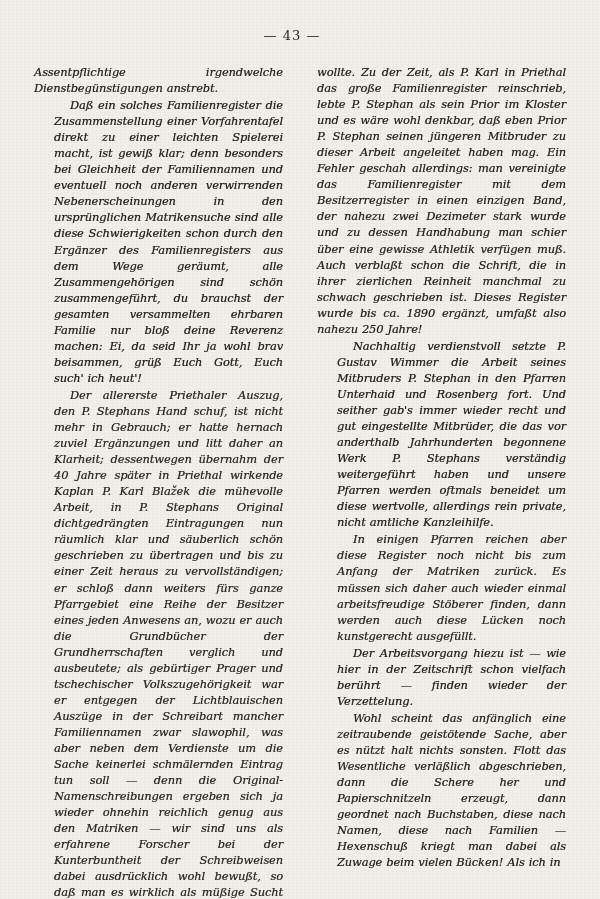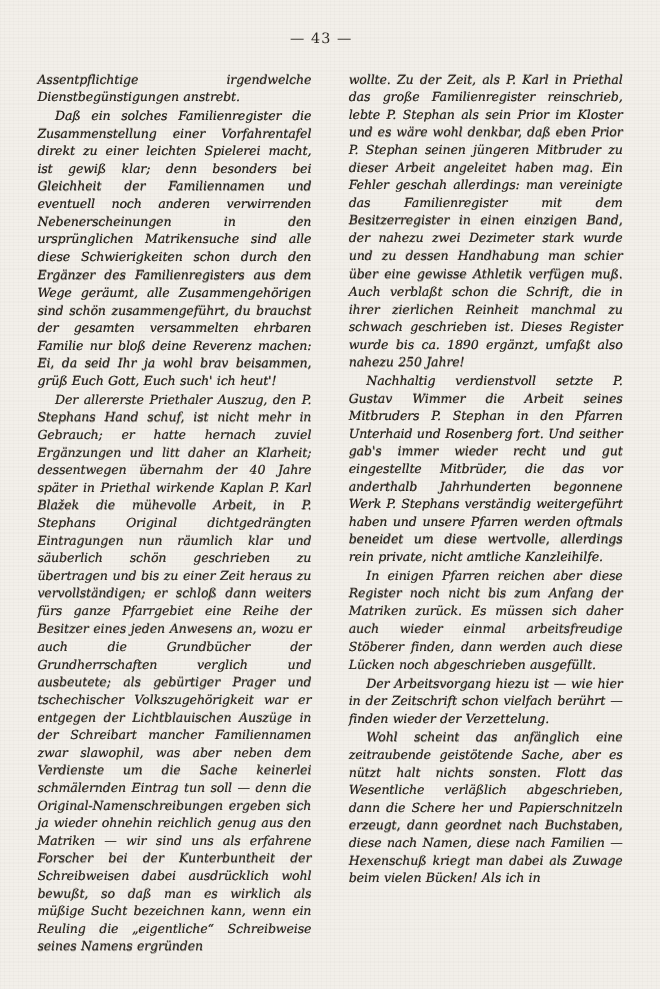--- a/index.html
+++ b/index.html
@@ -61,20 +61,21 @@
     font-style: italic;
     letter-spacing: -0.1px;
     word-spacing: 0.5px;
     text-shadow: 0.25px 0.2px 0 rgba(40,34,27,0.55), -0.25px -0.15px 0 rgba(40,34,27,0.22);
   }
   p.par.lastline-left {
     text-align-last: left;
   }
   p.par.indent {
     text-indent: 16px;
+    margin-left: 20px;
   }
   
   .col p:nth-child(odd) { opacity: .985; }
   .col p:nth-child(3n) { opacity: .97; }
 </style>
 </head>
 <body>
 
 <div class="page">
 
@@ -84,19 +85,19 @@
 
     <div class="col">
       <p class="par lastline-left">Assentpflichtige irgendwelche Dienstbegünstigungen anstrebt.</p>
       <p class="par indent lastline-left">Daß ein solches Familienregister die Zusammenstellung einer Vorfahrentafel direkt zu einer leichten Spielerei macht, ist gewiß klar; denn besonders bei Gleichheit der Familiennamen und eventuell noch anderen verwirrenden Nebenerscheinungen in den ursprünglichen Matrikensuche sind alle diese Schwierigkeiten schon durch den Ergänzer des Familienregisters aus dem Wege geräumt, alle Zusammengehörigen sind schön zusammengeführt, du brauchst der gesamten versammelten ehrbaren Familie nur bloß deine Reverenz machen: Ei, da seid Ihr ja wohl brav beisammen, grüß Euch Gott, Euch such' ich heut'!</p>
       <p class="par indent lastline-left">Der allererste Priethaler Auszug, den P. Stephans Hand schuf, ist nicht mehr in Gebrauch; er hatte hernach zuviel Ergänzungen und litt daher an Klarheit; dessentwegen übernahm der 40 Jahre später in Priethal wirkende Kaplan P. Karl Blažek die mühevolle Arbeit, in P. Stephans Original dichtgedrängten Eintragungen nun räumlich klar und säuberlich schön geschrieben zu übertragen und bis zu einer Zeit heraus zu vervollständigen; er schloß dann weiters fürs ganze Pfarrgebiet eine Reihe der Besitzer eines jeden Anwesens an, wozu er auch die Grundbücher der Grundherrschaften verglich und ausbeutete; als gebürtiger Prager und tschechischer Volkszugehörigkeit war er entgegen der Lichtblauischen Auszüge in der Schreibart mancher Familiennamen zwar slawophil, was aber neben dem Verdienste um die Sache keinerlei schmälernden Eintrag tun soll — denn die Original-Namenschreibungen ergeben sich ja wieder ohnehin reichlich genug aus den Matriken — wir sind uns als erfahrene Forscher bei der Kunterbuntheit der Schreibweisen dabei ausdrücklich wohl bewußt, so daß man es wirklich als müßige Sucht bezeichnen kann, wenn ein Reuling die „eigentliche“ Schreibweise seines Namens ergründen</p>
     </div>
 
     <div class="col">
       <p class="par lastline-left">wollte. Zu der Zeit, als P. Karl in Priethal das große Familienregister reinschrieb, lebte P. Stephan als sein Prior im Kloster und es wäre wohl denkbar, daß eben Prior P. Stephan seinen jüngeren Mitbruder zu dieser Arbeit angeleitet haben mag. Ein Fehler geschah allerdings: man vereinigte das Familienregister mit dem Besitzerregister in einen einzigen Band, der nahezu zwei Dezimeter stark wurde und zu dessen Handhabung man schier über eine gewisse Athletik verfügen muß. Auch verblaßt schon die Schrift, die in ihrer zierlichen Reinheit manchmal zu schwach geschrieben ist. Dieses Register wurde bis ca. 1890 ergänzt, umfaßt also nahezu 250 Jahre!</p>
       <p class="par indent lastline-left">Nachhaltig verdienstvoll setzte P. Gustav Wimmer die Arbeit seines Mitbruders P. Stephan in den Pfarren Unterhaid und Rosenberg fort. Und seither gab's immer wieder recht und gut eingestellte Mitbrüder, die das vor anderthalb Jahrhunderten begonnene Werk P. Stephans verständig weitergeführt haben und unsere Pfarren werden oftmals beneidet um diese wertvolle, allerdings rein private, nicht amtliche Kanzleihilfe.</p>
-      <p class="par indent lastline-left">In einigen Pfarren reichen aber diese Register noch nicht bis zum Anfang der Matriken zurück. Es müssen sich daher auch wieder einmal arbeitsfreudige Stöberer finden, dann werden auch diese Lücken noch abgeschrieben ausgefüllt.</p>
+      <p class="par indent lastline-left">In einigen Pfarren reichen aber diese Register noch nicht bis zum Anfang der Matriken zurück. Es müssen sich daher auch wieder einmal arbeitsfreudige Stöberer finden, dann werden auch diese Lücken noch kunstgerecht ausgefüllt.</p>
       <p class="par indent lastline-left">Der Arbeitsvorgang hiezu ist — wie hier in der Zeitschrift schon vielfach berührt — finden wieder der Verzettelung.</p>
       <p class="par indent lastline-left">Wohl scheint das anfänglich eine zeitraubende geistötende Sache, aber es nützt halt nichts sonsten. Flott das Wesentliche verläßlich abgeschrieben, dann die Schere her und Papierschnitzeln erzeugt, dann geordnet nach Buchstaben, diese nach Namen, diese nach Familien — Hexenschuß kriegt man dabei als Zuwage beim vielen Bücken! Als ich in</p>
     </div>
 
   </div>
 </div>
 
 </body></html>

